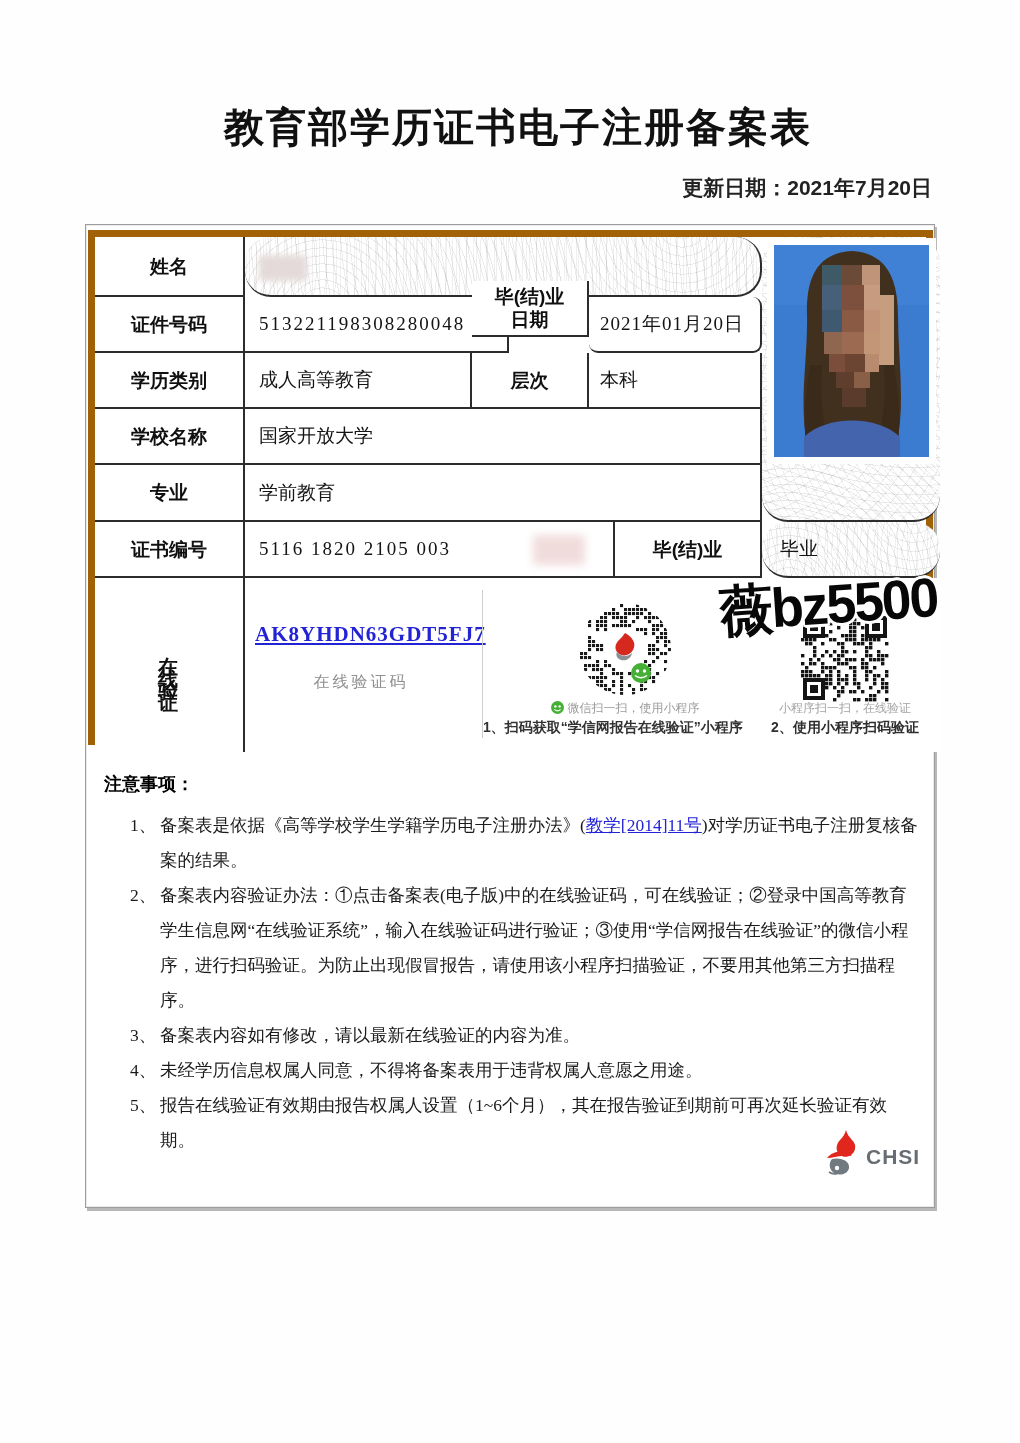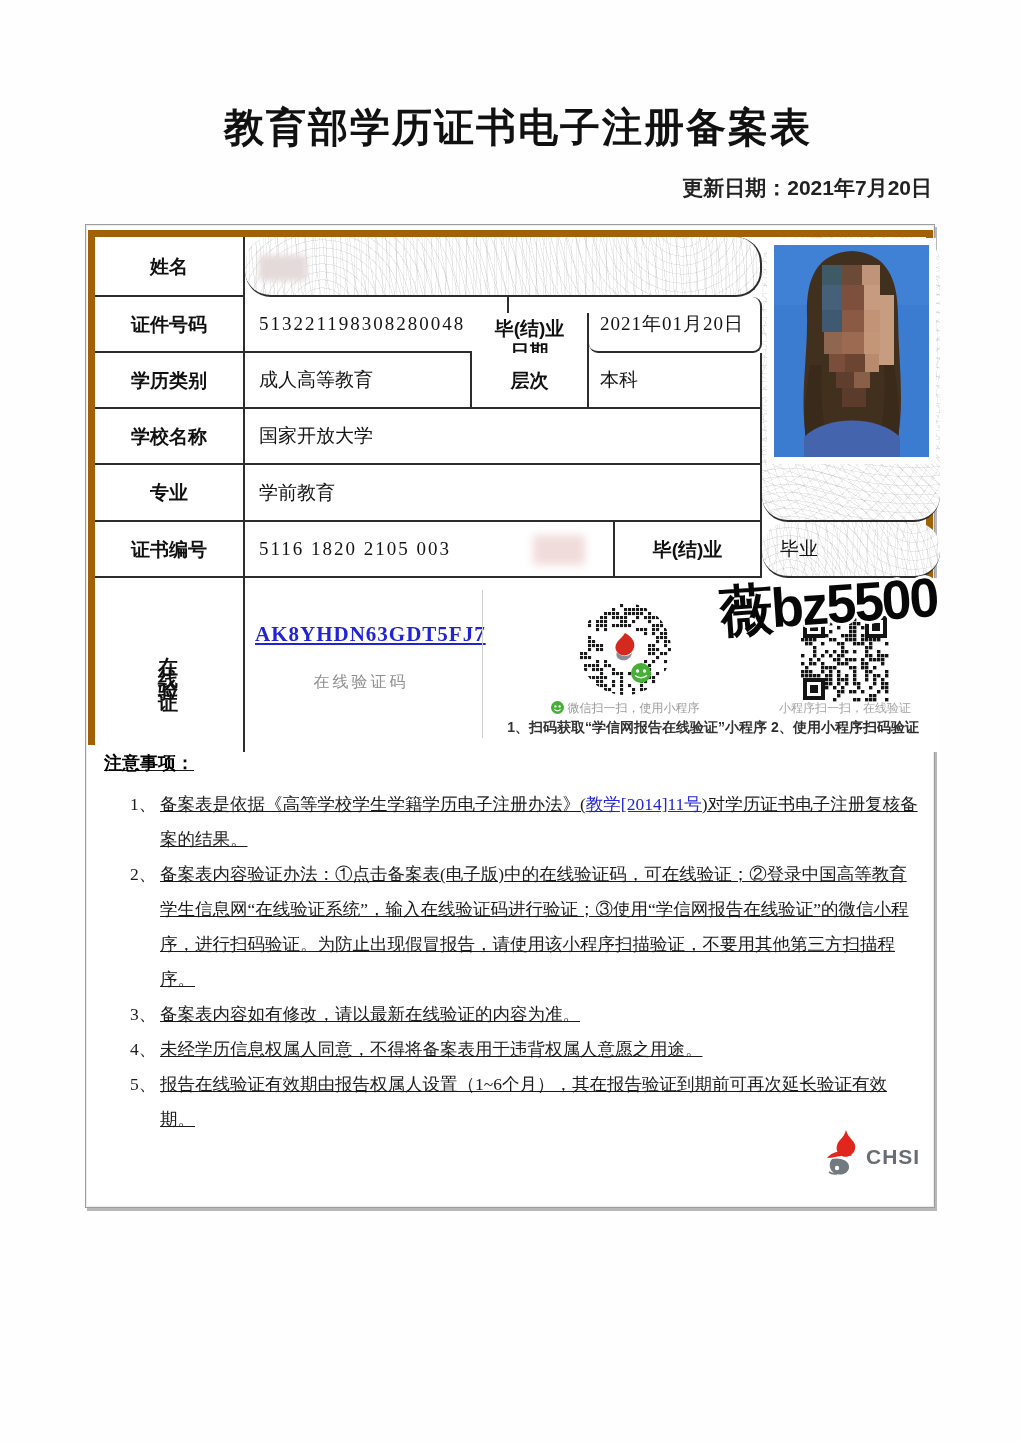--- a/index.html
+++ b/index.html
@@ -40,36 +40,36 @@
   .v-link { position:absolute; left:10px; top:44px; width:212px; text-align:center;
             font-family:"Liberation Serif", serif; font-weight:bold; font-size:21px;
             color:#2323d6; text-decoration:underline; letter-spacing:1px; cursor:pointer; }
   .v-cap  { position:absolute; left:10px; top:94px; width:212px; text-align:center;
             font-size:16px; color:#8f8f8f; letter-spacing:3px; }
   .v-div  { position:absolute; left:237px; top:12px; width:1px; height:148px; background:#cfcfcf; }
   .qr1 { position:absolute; left:333px; top:24px; width:94px; height:94px; }
   .cap1a { position:absolute; left:250px; top:122px; width:260px; text-align:center;
            font-size:12px; color:#9b9b9b; }
   .cap1a svg { vertical-align:-2px; margin-right:4px; }
-  .cap1b { position:absolute; left:238px; top:141px; width:284px; text-align:right;
+  .cap1b { position:absolute; left:238px; top:141px; width:284px; text-align:left;
            font-size:14px; font-weight:bold; color:#333; }
   .qr2 { position:absolute; left:556px; top:36px; width:88px; height:88px; }
   .cap2a { position:absolute; left:505px; top:122px; width:190px; text-align:center;
            font-size:12px; color:#a3a3a3; }
   .cap2b { position:absolute; left:498px; top:141px; width:204px; text-align:center;
            font-size:14px; font-weight:bold; color:#2e2e2e; }
 
   .watermark { position:absolute; left:720px; top:576px; z-index:9;
                font-size:55px; font-weight:900; letter-spacing:-2px; color:#070707;
                transform:rotate(-4deg) scaleX(.97); transform-origin:left center; white-space:nowrap;
                text-shadow:-2px -2px 0 #fff, 2px -2px 0 #fff, -2px 2px 0 #fff, 2px 2px 0 #fff,
                            -3px 0 0 #fff, 3px 0 0 #fff, 0 -3px 0 #fff, 0 3px 0 #fff; }
 
-  .notes { position:absolute; left:18px; top:521px; width:814px; color:#1b1b1b;
-           font-family:"Liberation Serif", serif; font-size:17.5px; line-height:35px;text-decoration:underline; }
+  .notes { position:absolute; left:18px; top:542px; width:814px; color:#1b1b1b;
+           font-family:"Liberation Serif", serif; font-size:17.5px; line-height:35px; }
   .notes-heading { font-family:"Liberation Sans", sans-serif; font-size:18px; font-weight:bold;
                    color:#000; margin-bottom:6px; }
   .note-item { position:relative; padding-left:56px; }
   .note-num { position:absolute; left:26px; top:0; }
   .note-link { color:#2323d6; text-decoration:underline; cursor:pointer; }
 
   .chsi { position:absolute; left:733px; top:903px; display:flex; align-items:flex-end; }
   .chsi-text { font-size:21px; font-weight:bold; color:#676d73; letter-spacing:1px;
                margin-left:3px; margin-bottom:7px; }
 </style>
@@ -120,21 +120,21 @@
             <rect x="71" y="109" width="20" height="18" fill="#6b4532"></rect>
             <rect x="91" y="109" width="14" height="18" fill="#b88a6e"></rect>
             <rect x="62" y="127" width="18" height="16" fill="#5f3e2e"></rect>
             <rect x="80" y="127" width="16" height="16" fill="#8a5f48"></rect>
           </svg>
         </div>
       </div>
 
       <div class="cell lbl" style="left:0;top:60px;width:150px;height:56px;">证件号码</div>
       <div class="cell val" style="left:150px;top:60px;width:264px;height:56px;letter-spacing:2px;">513221198308280048</div>
-      <div class="cell lbl" style="left:377px;top:76px;width:117px;height:56px;justify-content:center;">
+      <div class="cell lbl" style="left:377px;top:44px;width:117px;height:56px;justify-content:center;">
         <span style="display:block;width:88px;">毕(结)业日期</span>
       </div>
       <div class="cell val" style="left:494px;top:60px;width:173px;height:56px;padding-left:11px;letter-spacing:1px;border-radius:9px;">2021年01月20日</div>
 
       <div class="cell lbl" style="left:0;top:116px;width:150px;height:56px;">学历类别</div>
       <div class="cell val" style="left:150px;top:116px;width:227px;height:56px;">成人高等教育</div>
       <div class="cell lbl" style="left:377px;top:116px;width:117px;height:56px;">层次</div>
       <div class="cell val" style="left:494px;top:116px;width:173px;height:56px;padding-left:11px;">本科</div>
 
       <div class="cell lbl" style="left:0;top:172px;width:150px;height:56px;">学校名称</div>

